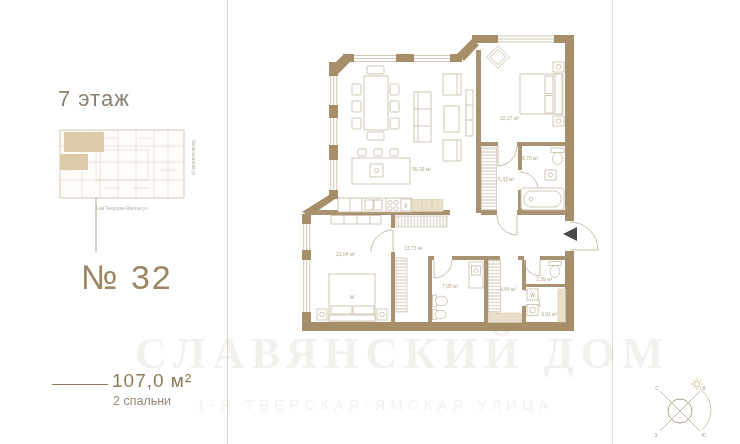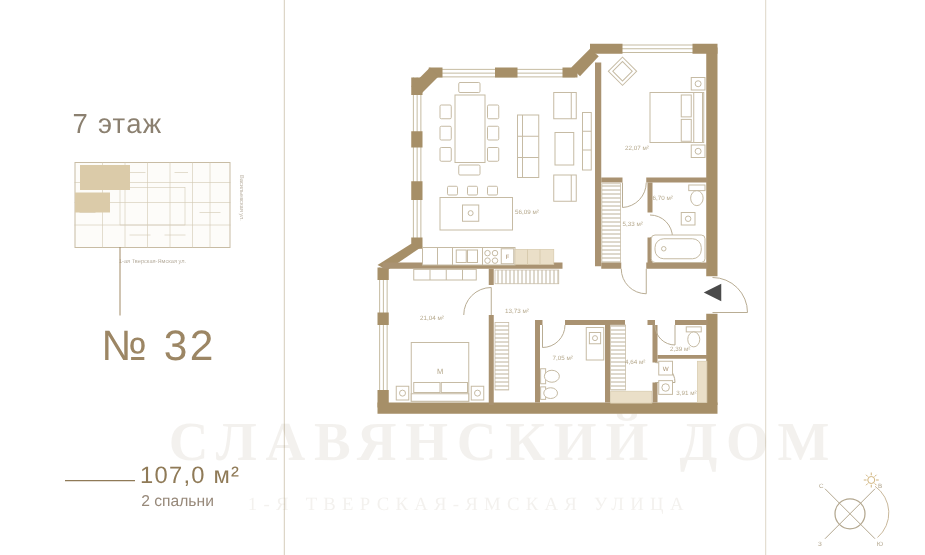--- a/index.html
+++ b/index.html
@@ -11,21 +11,21 @@
                color:#8b8070;letter-spacing:1px;}
   .unit-number{left:58px;top:258px;width:140px;font-size:34px;font-weight:300;
                color:#9c8664;letter-spacing:2px;margin-left:23px;}
   .area-rule{left:52px;top:384px;width:56px;height:1px;background:#8f7a57;}
   .area-value{left:112px;top:370px;font-size:19px;color:#8f7a57;letter-spacing:1px;}
   .bedrooms-value{left:113px;top:394px;font-size:12.5px;color:#97897a;text-align:right;}
   .wm1{left:135px;top:328px;width:480px;text-align:center;white-space:nowrap;
        font-family:"Liberation Serif",serif;font-weight:bold;font-size:44px;
        letter-spacing:7px;color:rgba(140,118,84,0.10);}
   .wm2{left:150px;top:396px;width:450px;text-align:center;white-space:nowrap;
-       font-family:Liberation Serif, serif;font-size:15px;letter-spacing:5px;
+       font-family:Liberation Sans, sans-serif;font-size:15px;letter-spacing:5px;
        color:rgba(140,118,84,0.10);}
   svg text{font-family:"Liberation Sans",sans-serif;}
 </style>
 </head>
 <body>
 
 <div id="page">
 
   <div class="vdiv" style="left:227px;"></div>
   <div class="vdiv" style="left:612px;background:#e4ded2;"></div>

